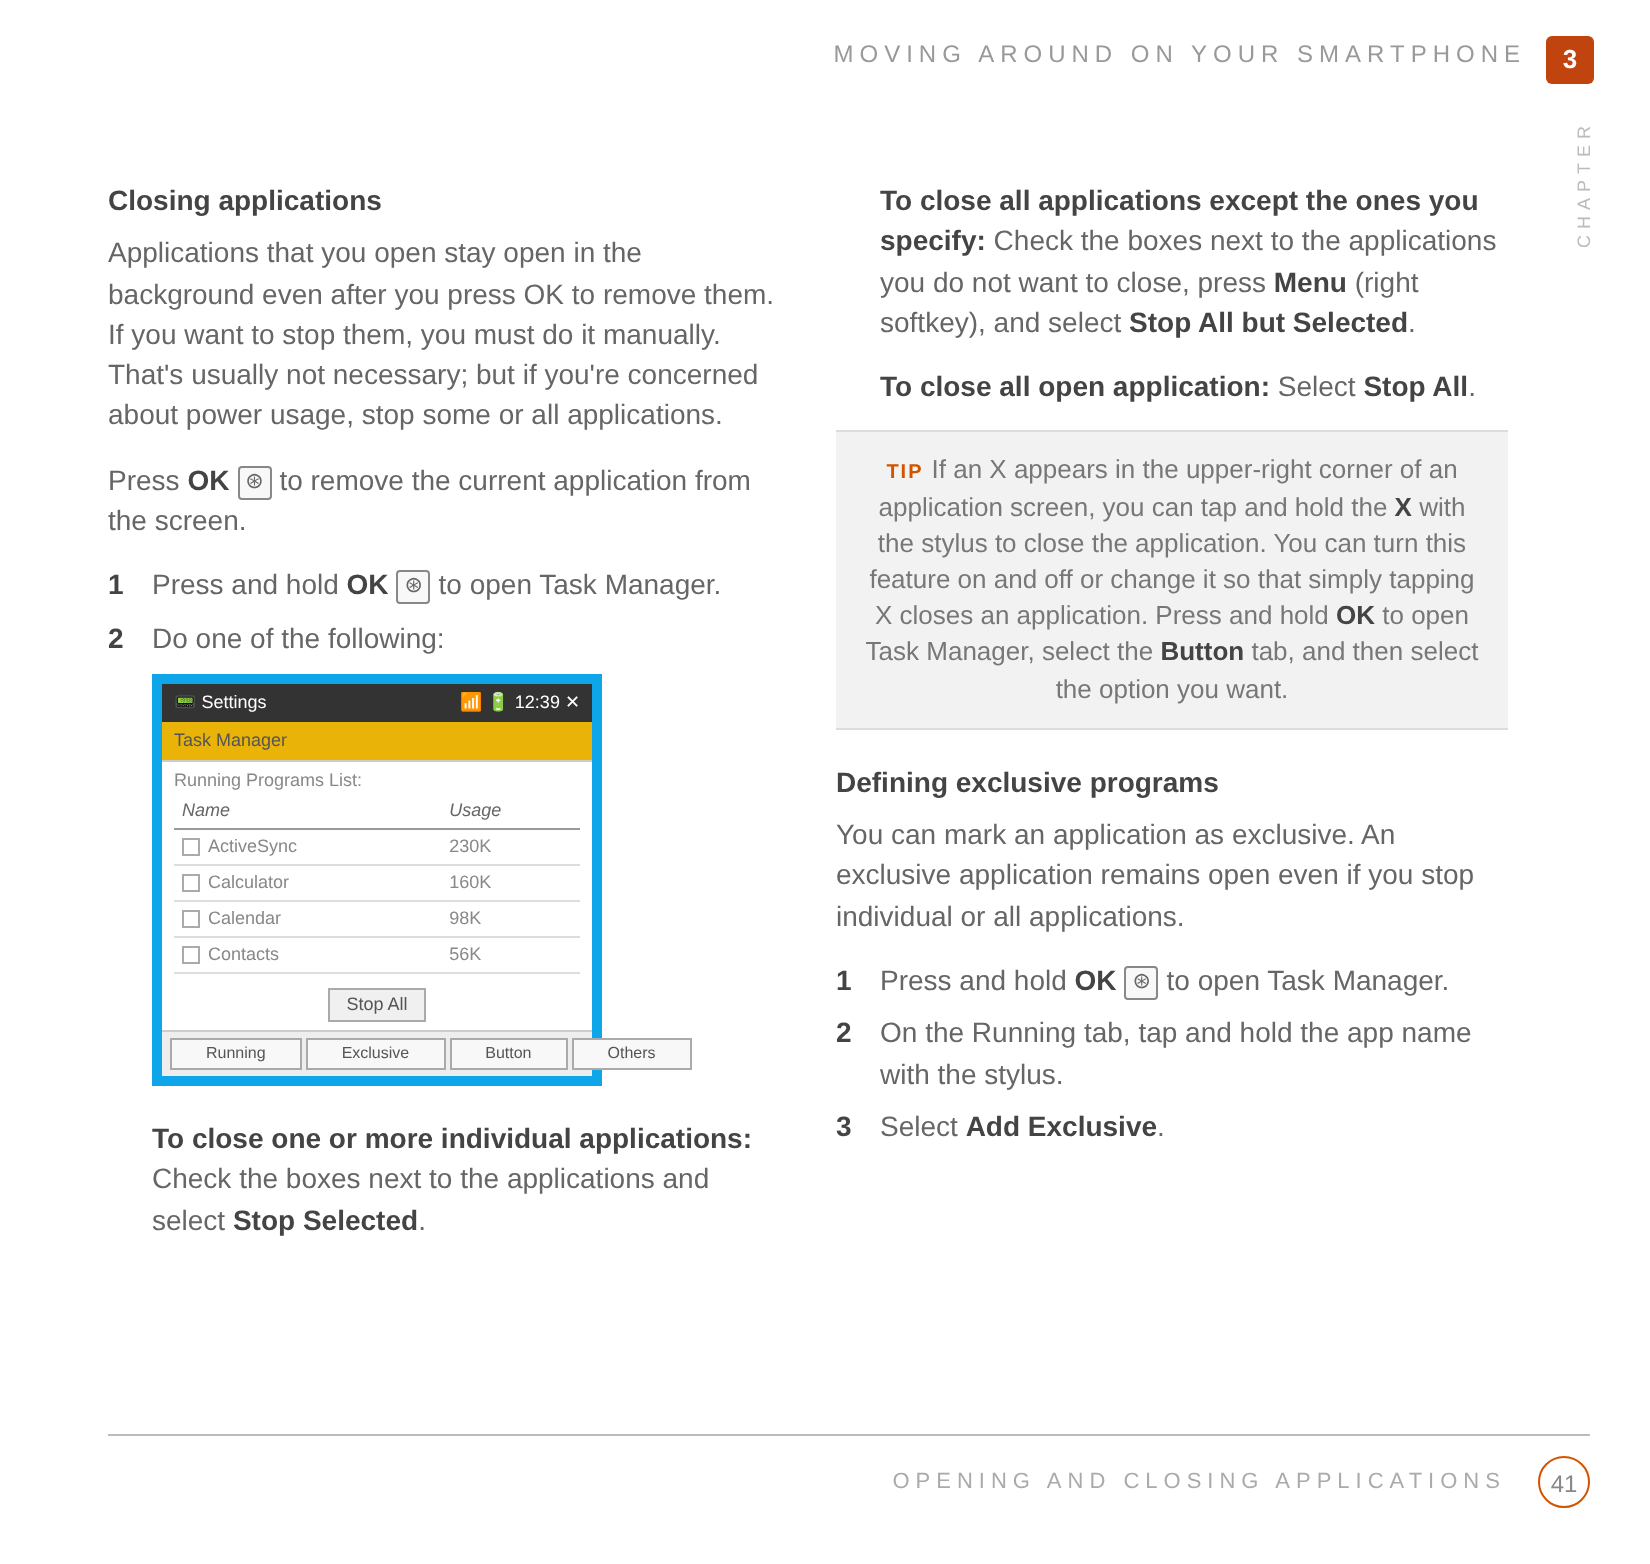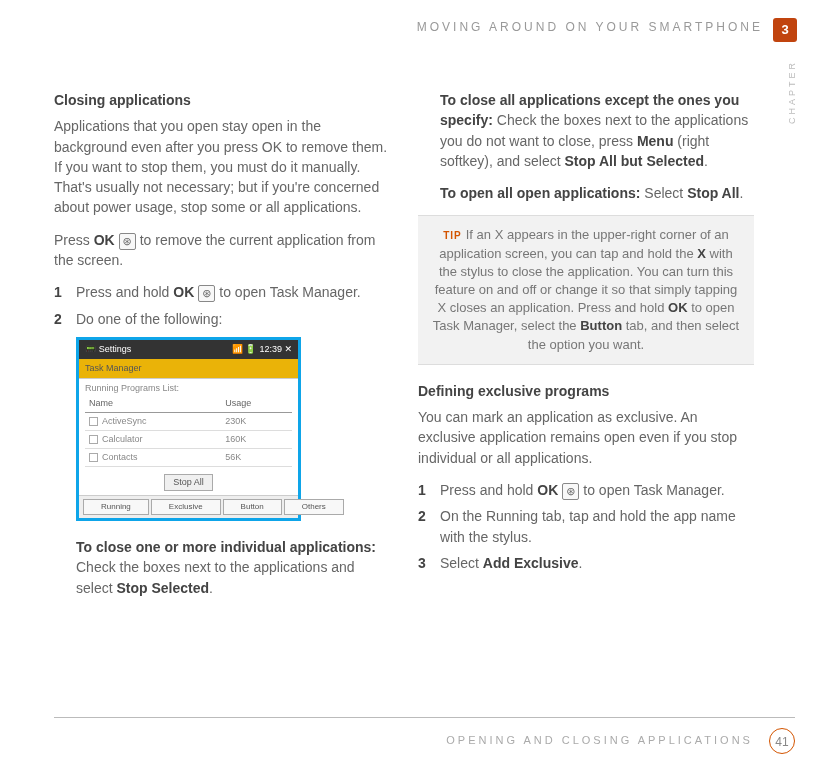--- a/index.html
+++ b/index.html
@@ -77,21 +77,21 @@
     vertical-align: middle;
     line-height: 14px;
     background: #f8f8f8;
   }
   .ok-icon::before {
     content: "⊛";
     font-size: 11px;
   }
   .screenshot {
     width: 225px;
-    border: 3px solid #0ea5e9;
+    border: 5px solid #0ea5e9;
     margin: 8px 0 16px 22px;
     background: #eee;
     font-size: 10px;
     color: #555;
   }
   .ss-titlebar {
     background: #333;
     color: #fff;
     padding: 3px 6px;
     display: flex;
@@ -105,21 +105,21 @@
     font-size: 9px;
   }
   .ss-body {
     background: #fff;
     padding: 3px 6px;
     font-size: 9px;
     color: #888;
   }
   .ss-table { width: 100%; font-size: 9px; color: #888; border-collapse: collapse; }
   .ss-table td { border-bottom: 1px solid #ddd; padding: 2px 4px; }
-  .ss-table th { border-bottom: 1px solid #999; padding: 2px 4px; text-align: left; font-weight: normal; color: #666;}
+  .ss-table th { border-bottom: 1px solid #999; padding: 2px 4px; text-align: left; font-weight: normal; color: #666; font-style: italic;}
   .ss-btnrow { text-align: center; padding: 4px; background: #fff;}
   .ss-btn { border: 1px solid #aaa; padding: 1px 8px; font-size: 9px; background: #f0f0f0; display: inline-block;}
   .ss-tabs { background: #eee; padding: 3px 4px; display: flex; gap: 2px; font-size: 8px; border-top:1px solid #ccc;}
   .ss-tab { border: 1px solid #aaa; padding: 1px 17px; background: #f8f8f8; }
   .tipbox {
     background: #f2f2f2;
     padding: 10px 12px;
     font-size: 13px;
     line-height: 1.4;
     color: #777;
@@ -204,20 +204,24 @@
               </tr>
           <tr>
                 <td><span class="cb"></span><span>ActiveSync</span></td>
                 <td>230K</td>
               </tr>
           <tr>
                 <td><span class="cb"></span><span>Calculator</span></td>
                 <td>160K</td>
               </tr>
           <tr>
+                <td><span class="cb"></span><span>Calendar</span></td>
+                <td>98K</td>
+              </tr>
+          <tr>
                 <td><span class="cb"></span><span>Contacts</span></td>
                 <td>56K</td>
               </tr>
         </tbody>
           </table>
       </div>
       <div class="ss-btnrow"><span class="ss-btn">Stop All</span></div>
       <div class="ss-tabs">
         <span class="ss-tab">Running</span>
         <span class="ss-tab">Exclusive</span>
@@ -229,21 +233,21 @@
     <p style="padding-left:22px;">
       <strong>To close one or more individual applications:</strong><span> Check the boxes next to the applications and select </span><strong>Stop Selected</strong><span>.</span>
     </p>
   </div>
 
   <div class="col">
     <p style="padding-left:22px;">
       <strong>To close all applications except the ones you specify:</strong><span> Check the boxes next to the applications you do not want to close, press </span><strong>Menu</strong><span> (right softkey), and select </span><strong>Stop All but Selected</strong><span>.</span>
     </p>
     <p style="padding-left:22px;">
-      <strong>To open all open applications:</strong><span> Select </span><strong>Stop All</strong><span>.</span>
+      <strong>To close all open application:</strong><span> Select </span><strong>Stop All</strong><span>.</span>
     </p>
 
     <div class="tipbox">
       <span class="tip-label">TIP</span><span>If an X appears in the upper-right corner of an application screen, you can tap and hold the </span><strong>X</strong><span> with the stylus to close the application. You can turn this feature on and off or change it so that simply tapping X closes an application. Press and hold </span><strong>OK</strong><span> to open Task Manager, select the </span><strong>Button</strong><span> tab, and then select the option you want.</span>
     </div>
 
     <h3>Defining exclusive programs</h3>
     <p>You can mark an application as exclusive. An exclusive application remains open even if you stop individual or all applications.</p>
 
     <div class="ol-row">

